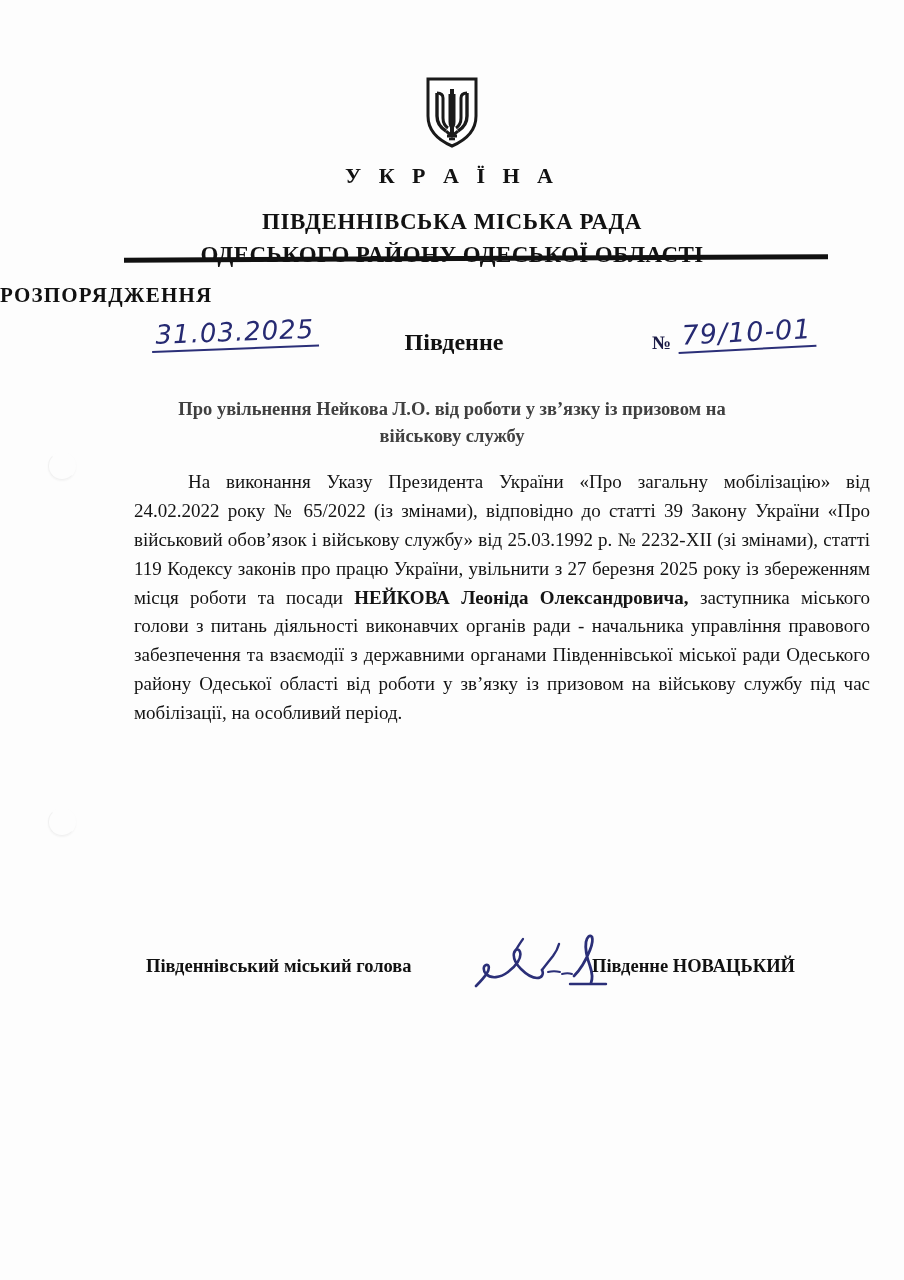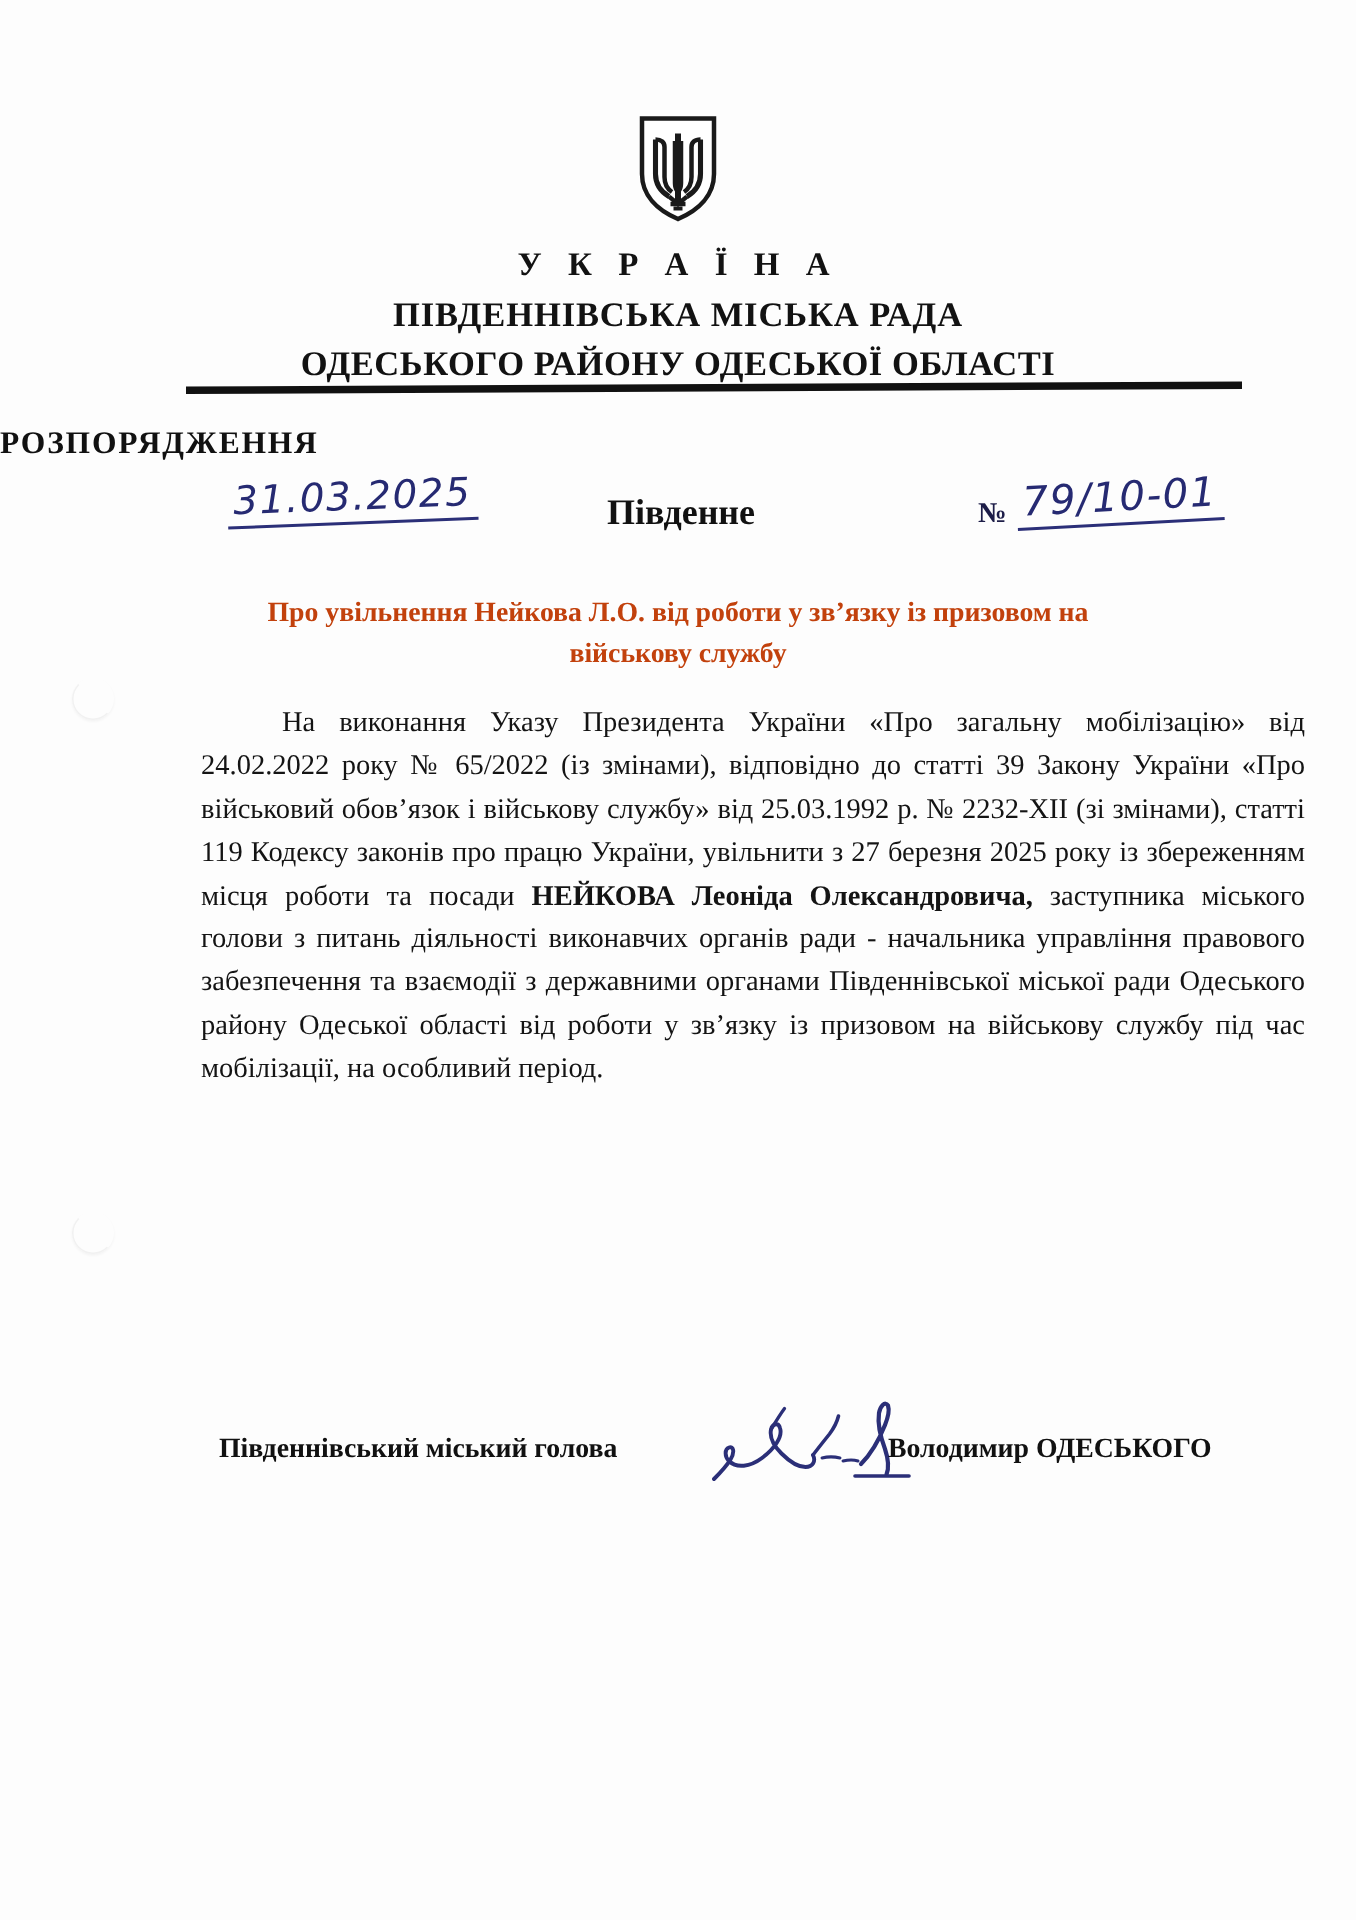--- a/index.html
+++ b/index.html
@@ -49,21 +49,21 @@
     color: #121212;
     white-space: nowrap;
   }
   .org-country {
     font-size: 22px;
     letter-spacing: 6px;
   }
   .org-council {
     font-size: 23px;
     letter-spacing: 0.6px;
-    margin-top: 4px;
+    margin-top: 16px;
   }
   .org-region {
     font-size: 23px;
     letter-spacing: 0.4px;
     margin-top: 4px;
   }
 
   
   .rule {
     position: absolute;
@@ -152,21 +152,21 @@
   
   .subject {
     position: absolute;
     top: 396px;
     left: 152px;
     width: 600px;
     text-align: center;
     font-size: 18.5px;
     font-weight: bold;
     line-height: 1.45;
-    color: #c2410c;
+    color: #404040;
   }
 
   
   .body-text {
     position: absolute;
     top: 468px;
     left: 134px;
     width: 736px;
     font-size: 19px;
     line-height: 1.52;
@@ -287,19 +287,19 @@
       <g fill="none" stroke="#2b2f78" stroke-linecap="round" stroke-linejoin="round">
         <path d="M6 60 C10 56 14 52 17 47 C20 42 19 38 16 39 C13 40 13 45 16 48 C21 53 30 52 38 46 C46 40 52 32 50 26 C49 22 45 23 44 27 C43 32 46 38 51 43 C56 48 62 52 67 52 C72 52 74 48 72 44" stroke-width="2.6"></path>
         <path d="M44 27 C47 22 50 17 53 13" stroke-width="2.2"></path>
         <path d="M72 44 C75 40 79 35 83 30 C86 26 88 22 89 18" stroke-width="2.4"></path>
         <path d="M78 46 C82 45 86 45 90 46" stroke-width="2"></path>
         <path d="M92 48 C96 47 99 47 102 48" stroke-width="2"></path>
         <path d="M104 50 C110 44 116 34 120 24 C122 19 123 14 122 11 C120 8 117 11 116 16 C115 23 117 32 120 40 C122 46 123 52 121 57" stroke-width="2.8"></path>
         <path d="M100 58 L136 58" stroke-width="2.4"></path>
       </g>
     </svg>
-    <div class="sig-name">Володимир ОДЕСЬКОГО</div>
+    <div class="sig-name">Південне НОВАЦЬКИЙ</div>
   </div>
 
   <div class="punch punch-1"></div>
   <div class="punch punch-2"></div>
 
 </div>
 
 </body></html>

